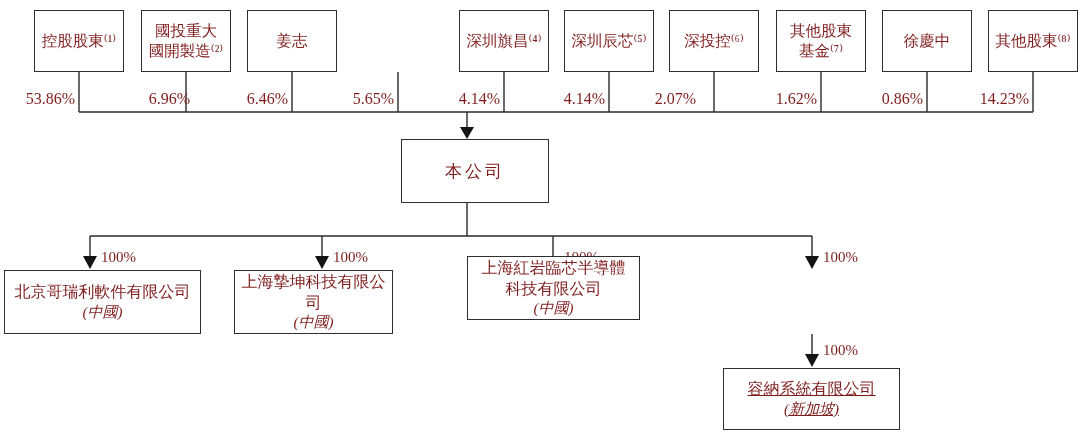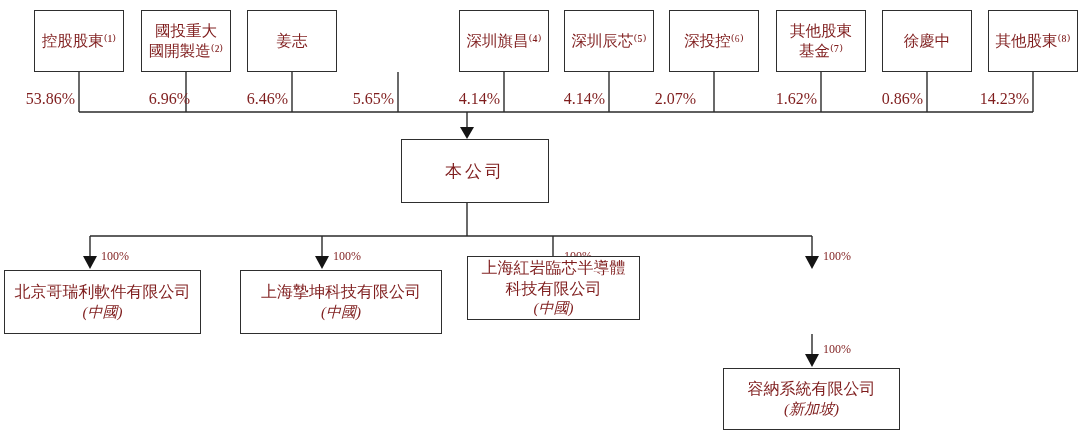--- a/index.html
+++ b/index.html
@@ -18,27 +18,27 @@
     background:#ffffff;
     display:flex;flex-direction:column;
     align-items:center;justify-content:center;
     text-align:center;
     white-space:pre-line;
     box-sizing:border-box;
   }
   .shbox{top:10px;width:90px;height:62px;font-size:15.5px;line-height:1.32;}
   .companybox{left:381px;top:139px;width:148px;height:64px;font-size:17px;letter-spacing:3px;margin-left:20px;}
   .subbox{height:64px;font-size:16px;line-height:1.28;}
-  .sub2box{height:62px;font-size:16px;line-height:1.28;}
+  .sub2box{height:62px;font-size:16px;line-height:1.28;text-decoration:underline;}
   .loc{font-style:italic;font-size:15px;line-height:1.25;}
   .pct{
     position:absolute;top:90px;width:84px;
     text-align:right;font-size:16px;
   }
-  .own{position:absolute;font-size:12px;}
+  .own{position:absolute;font-size:15px;}
   line{stroke:#2a2a2a;stroke-width:1.4;}
   polygon{fill:#141414;}
 </style>
 </head>
 <body>
 
 <div id="stage">
 
   <svg id="connectors" viewBox="0 0 1080 436" xmlns="http://www.w3.org/2000/svg">
     <g>
@@ -110,21 +110,21 @@
   <div class="own" style="left:101px;top:249px">100%</div>
   <div class="own" style="left:333px;top:249px">100%</div>
   <div class="own" style="left:564px;top:249px">100%</div>
   <div class="own" style="left:823px;top:249px">100%</div>
   <div class="own" style="left:823px;top:342px">100%</div>
 
   <div class="box subbox" style="left:4px;top:270px;width:197px">
     <span>北京哥瑞利軟件有限公司</span>
     <span class="loc">(中國)</span>
   </div>
-  <div class="box subbox" style="left:240px;top:270px;width:202px">
+  <div class="box subbox" style="left:234px;top:270px;width:159px">
     <span>上海摯坤科技有限公司</span>
     <span class="loc">(中國)</span>
   </div>
   <div class="box subbox" style="left:467px;top:256px;width:173px">
     <span>上海紅岩臨芯半導體
 科技有限公司</span>
     <span class="loc">(中國)</span>
   </div>
 
   <div class="box sub2box" style="left:723px;top:368px;width:177px">

